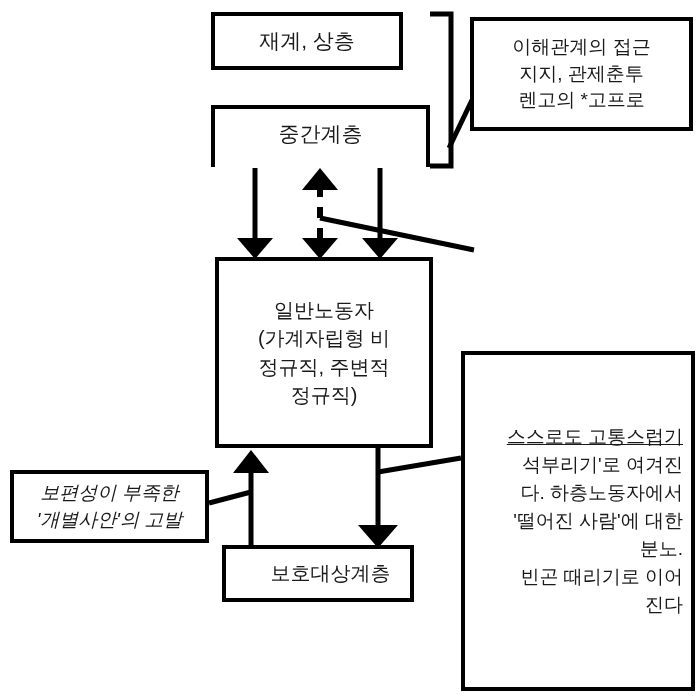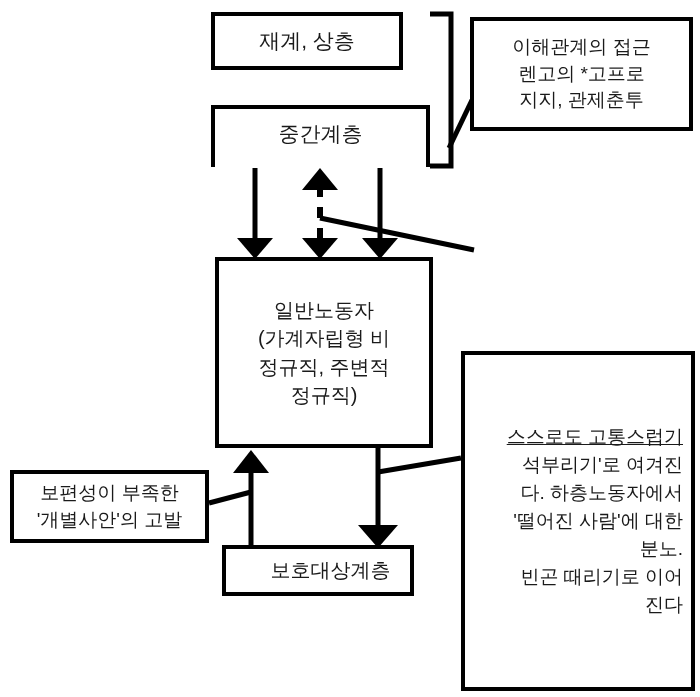--- a/index.html
+++ b/index.html
@@ -54,21 +54,21 @@
     border-bottom: none;
     font-size: 21px;
     justify-content: flex-start;
     padding-top: 10px;
   }
   #box-main {
     left: 215px; top: 257px; width: 218px; height: 191px;
     font-size: 20px;
   }
   #box-bottom {
-    left: 222px; top: 545px; width: 192px; height: 51px;
+    left: 222px; top: 545px; width: 192px; height: 57px;
     font-size: 20px;
     padding-left: 25px;
   }
   #note-top-right {
     left: 470px; top: 17px; width: 223px; height: 114px;
     font-size: 19px;
     padding: 0 12px;
   }
   #note-mid-right {
     left: 474px; top: 206px; width: 220px; height: 123px;
@@ -79,20 +79,21 @@
     left: 461px; top: 351px; width: 234px; height: 340px;
     font-size: 19px;
     padding: 0 8px;
     line-height: 1.47;
     align-items: flex-end;
   }
   #note-left {
     left: 10px; top: 470px; width: 199px; height: 73px;
     font-size: 19px;
     padding: 0 6px;
+    font-style: italic;
   }
   .underline-ln { text-decoration: underline; }
 </style>
 </head>
 <body>
 
 <div id="canvas">
 
   <svg class="lines" viewBox="0 0 700 697">
 
@@ -149,22 +150,22 @@
     <span class="ln">정규직, 주변적</span>
     <span class="ln">정규직)</span>
   </div>
 
   <div class="box" id="box-bottom">
     <span class="ln">보호대상계층</span>
   </div>
 
   <div class="box" id="note-top-right">
     <span class="ln">이해관계의 접근</span>
+    <span class="ln">지지, 관제춘투</span>
     <span class="ln">렌고의 *고프로</span>
-    <span class="ln">지지, 관제춘투</span>
   </div>
 
 
   <div class="box" id="note-big-right">
     <span class="ln underline-ln">스스로도 고통스럽기</span>
     <span class="ln">석부리기'로 여겨진</span>
     <span class="ln">다. 하층노동자에서</span>
     <span class="ln">'떨어진 사람'에 대한</span>
     <span class="ln">분노.</span>
     <span class="ln">빈곤 때리기로 이어</span>

